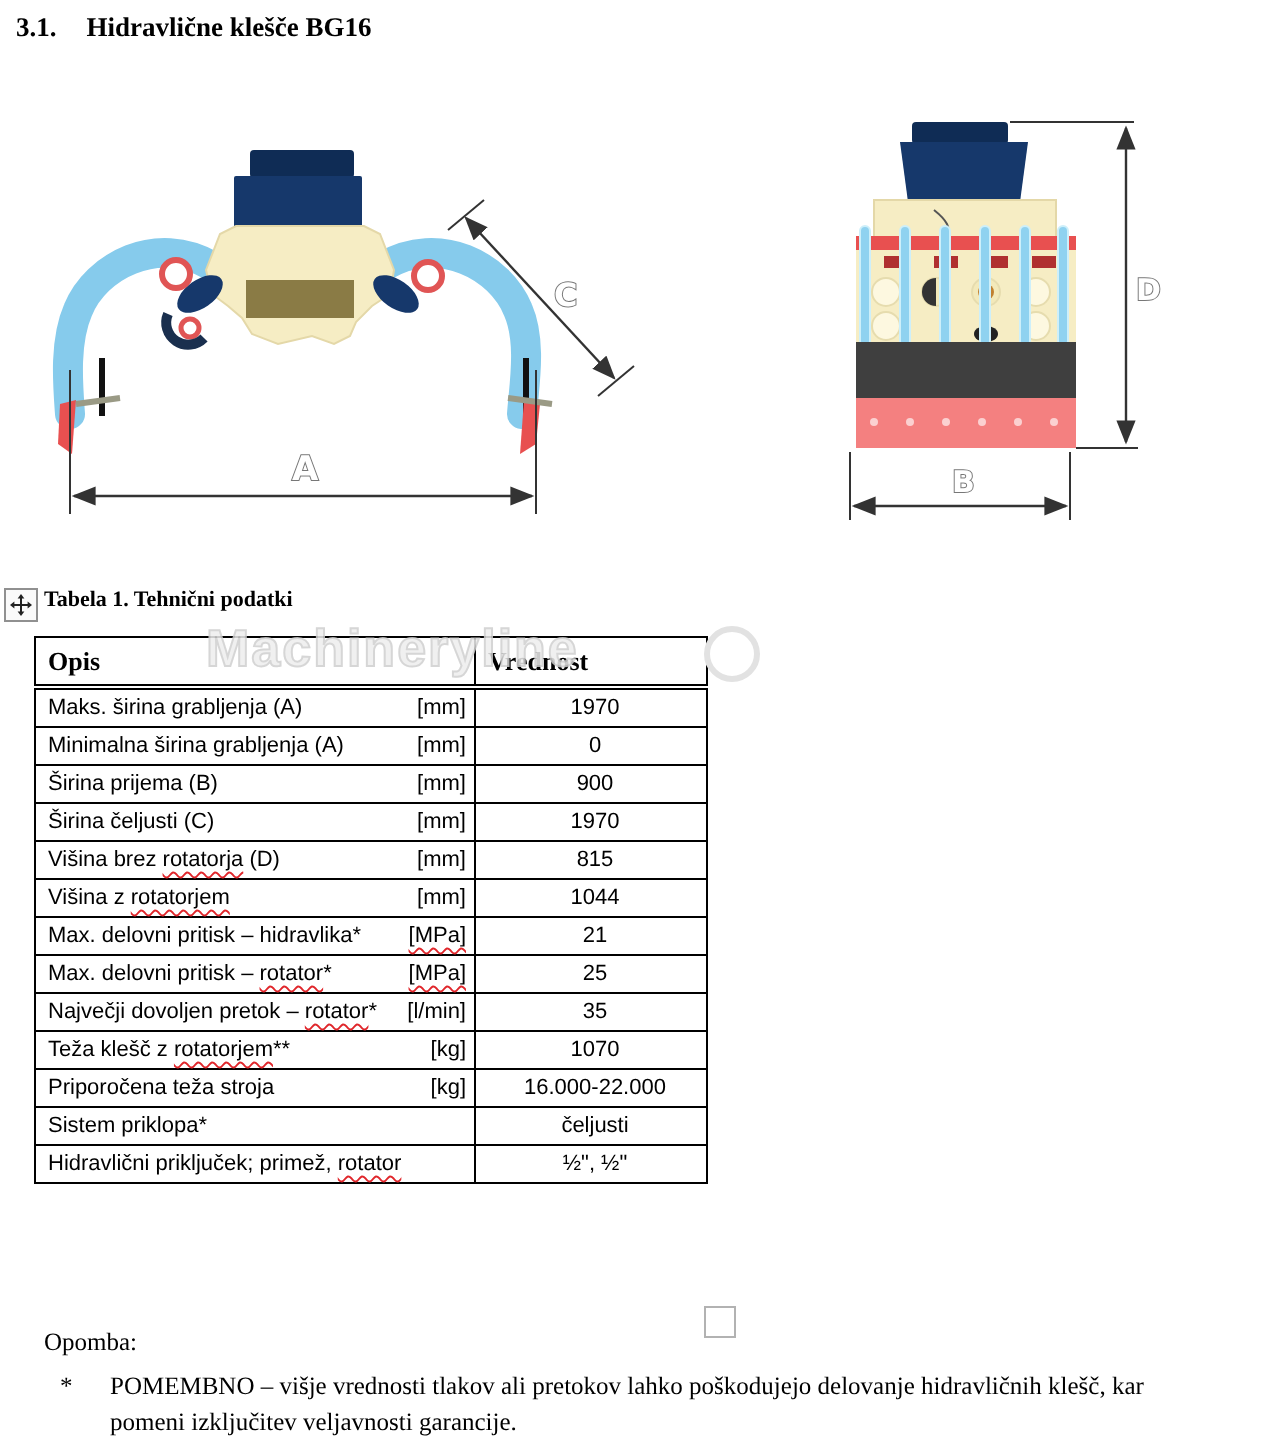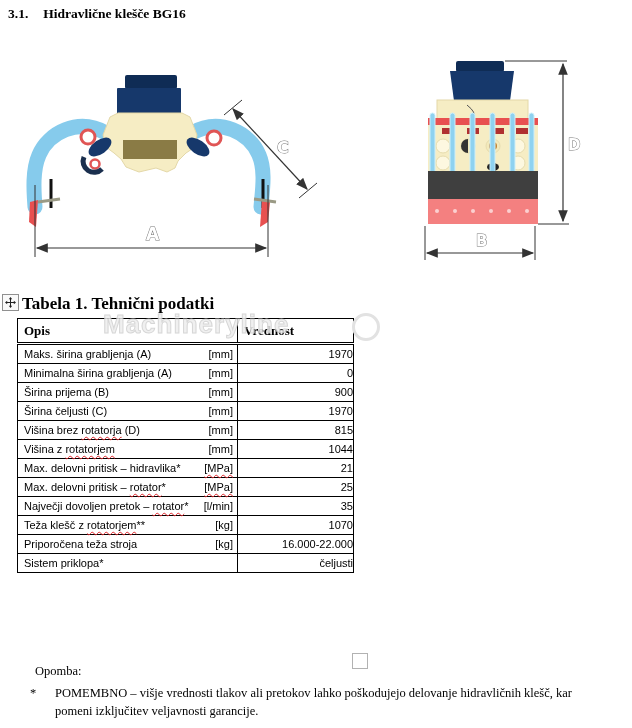--- a/index.html
+++ b/index.html
@@ -7,52 +7,52 @@
        font-family:"Liberation Serif",serif;color:#000;}
   .abs{position:absolute;}
 
   
   .heading{left:8px;top:6px;font-weight:bold;font-size:13.5px;}
   .heading .num{margin-right:15px;}
 
   
   .move-handle{left:2px;top:294px;width:15px;height:15px;border:1px solid #909090;
                background:#fafafa;display:flex;align-items:center;justify-content:center;}
-  .tbl-caption{left:22px;top:294px;font-weight:bold;font-size:17px;}
+  .tbl-caption{left:22px;top:294px;font-weight:bold;font-size:11px;}
 
   
   table.spec{left:17px;top:318px;border-collapse:collapse;table-layout:fixed;width:336px;
              font-family:"Liberation Sans",sans-serif;font-size:11px;position:absolute;}
   table.spec th,table.spec td{border:1px solid #000;vertical-align:middle;}
   table.spec th{font-family:"Liberation Serif",serif;font-size:13px;font-weight:bold;
                 text-align:left;padding:4px 0 3px 6px;border-bottom:3px double #000;}
   td.label-cell{padding:3px 4px 3px 6px;}
   .lc-wrap{display:flex;justify-content:space-between;align-items:baseline;gap:4px;}
   .lc-wrap .lab{white-space:nowrap;}
   .lc-wrap .unit{white-space:nowrap;}
-  td.value-cell{text-align:right;padding:3px 0 3px 4px;}
+  td.value-cell{text-align:center;padding:3px 0 3px 4px;}
   .wavy{text-decoration-line:underline;text-decoration-style:wavy;
         text-decoration-color:#e0262b;text-decoration-thickness:1px;
         text-underline-offset:2px;text-decoration-skip-ink:none;}
   sub{font-size:8px;line-height:0;}
 
   
   .watermark{left:103px;top:309px;font-family:"Liberation Sans",sans-serif;
              font-size:26px;font-weight:bold;color:#eeeeee;
              -webkit-text-stroke:1px #d0d0d0;letter-spacing:1px;
              pointer-events:none;z-index:5;opacity:.85;}
   .wm-ring{left:352px;top:313px;width:22px;height:22px;border:3px solid #e2e2e2;
            border-radius:50%;z-index:5;pointer-events:none;}
 
   
   .anchor-square{left:352px;top:653px;width:14px;height:14px;border:1.5px solid #b2b2b2;
                  background:#fff;}
 
   
-  .opomba{left:35px;top:664px;font-size:12.5px;}
+  .opomba{left:22px;top:664px;font-size:12.5px;}
   .note-item{left:30px;top:684px;width:575px;display:flex;font-size:12.5px;line-height:1.45;}
   .note-item .marker{width:25px;flex:none;}
   .note-item .txt{flex:1;}
 
   svg{display:block;}
 </style>
 </head>
 <body>
 
 <div class="abs heading">
@@ -301,20 +301,29 @@
       </tr>
       <tr>
         <td class="label-cell">
           <div class="lc-wrap">
             <span class="lab"><span>Sistem priklopa*</span></span>
             <span class="unit"></span>
           </div>
         </td>
         <td class="value-cell">čeljusti</td>
       </tr>
+      <tr>
+        <td class="label-cell">
+          <div class="lc-wrap">
+            <span class="lab"><span>Hidravlični priključek; primež, </span><span class="wavy">rotator</span></span>
+            <span class="unit"></span>
+          </div>
+        </td>
+        <td class="value-cell">½", ½"</td>
+      </tr>
     </tbody>
 </table>
 
 <div class="abs anchor-square"></div>
 
 <div class="abs opomba">Opomba:</div>
 <div class="abs note-item">
   <span class="marker">*</span>
   <span class="txt">POMEMBNO – višje vrednosti tlakov ali pretokov lahko poškodujejo delovanje hidravličnih klešč, kar pomeni izključitev veljavnosti garancije.</span>
 </div>

